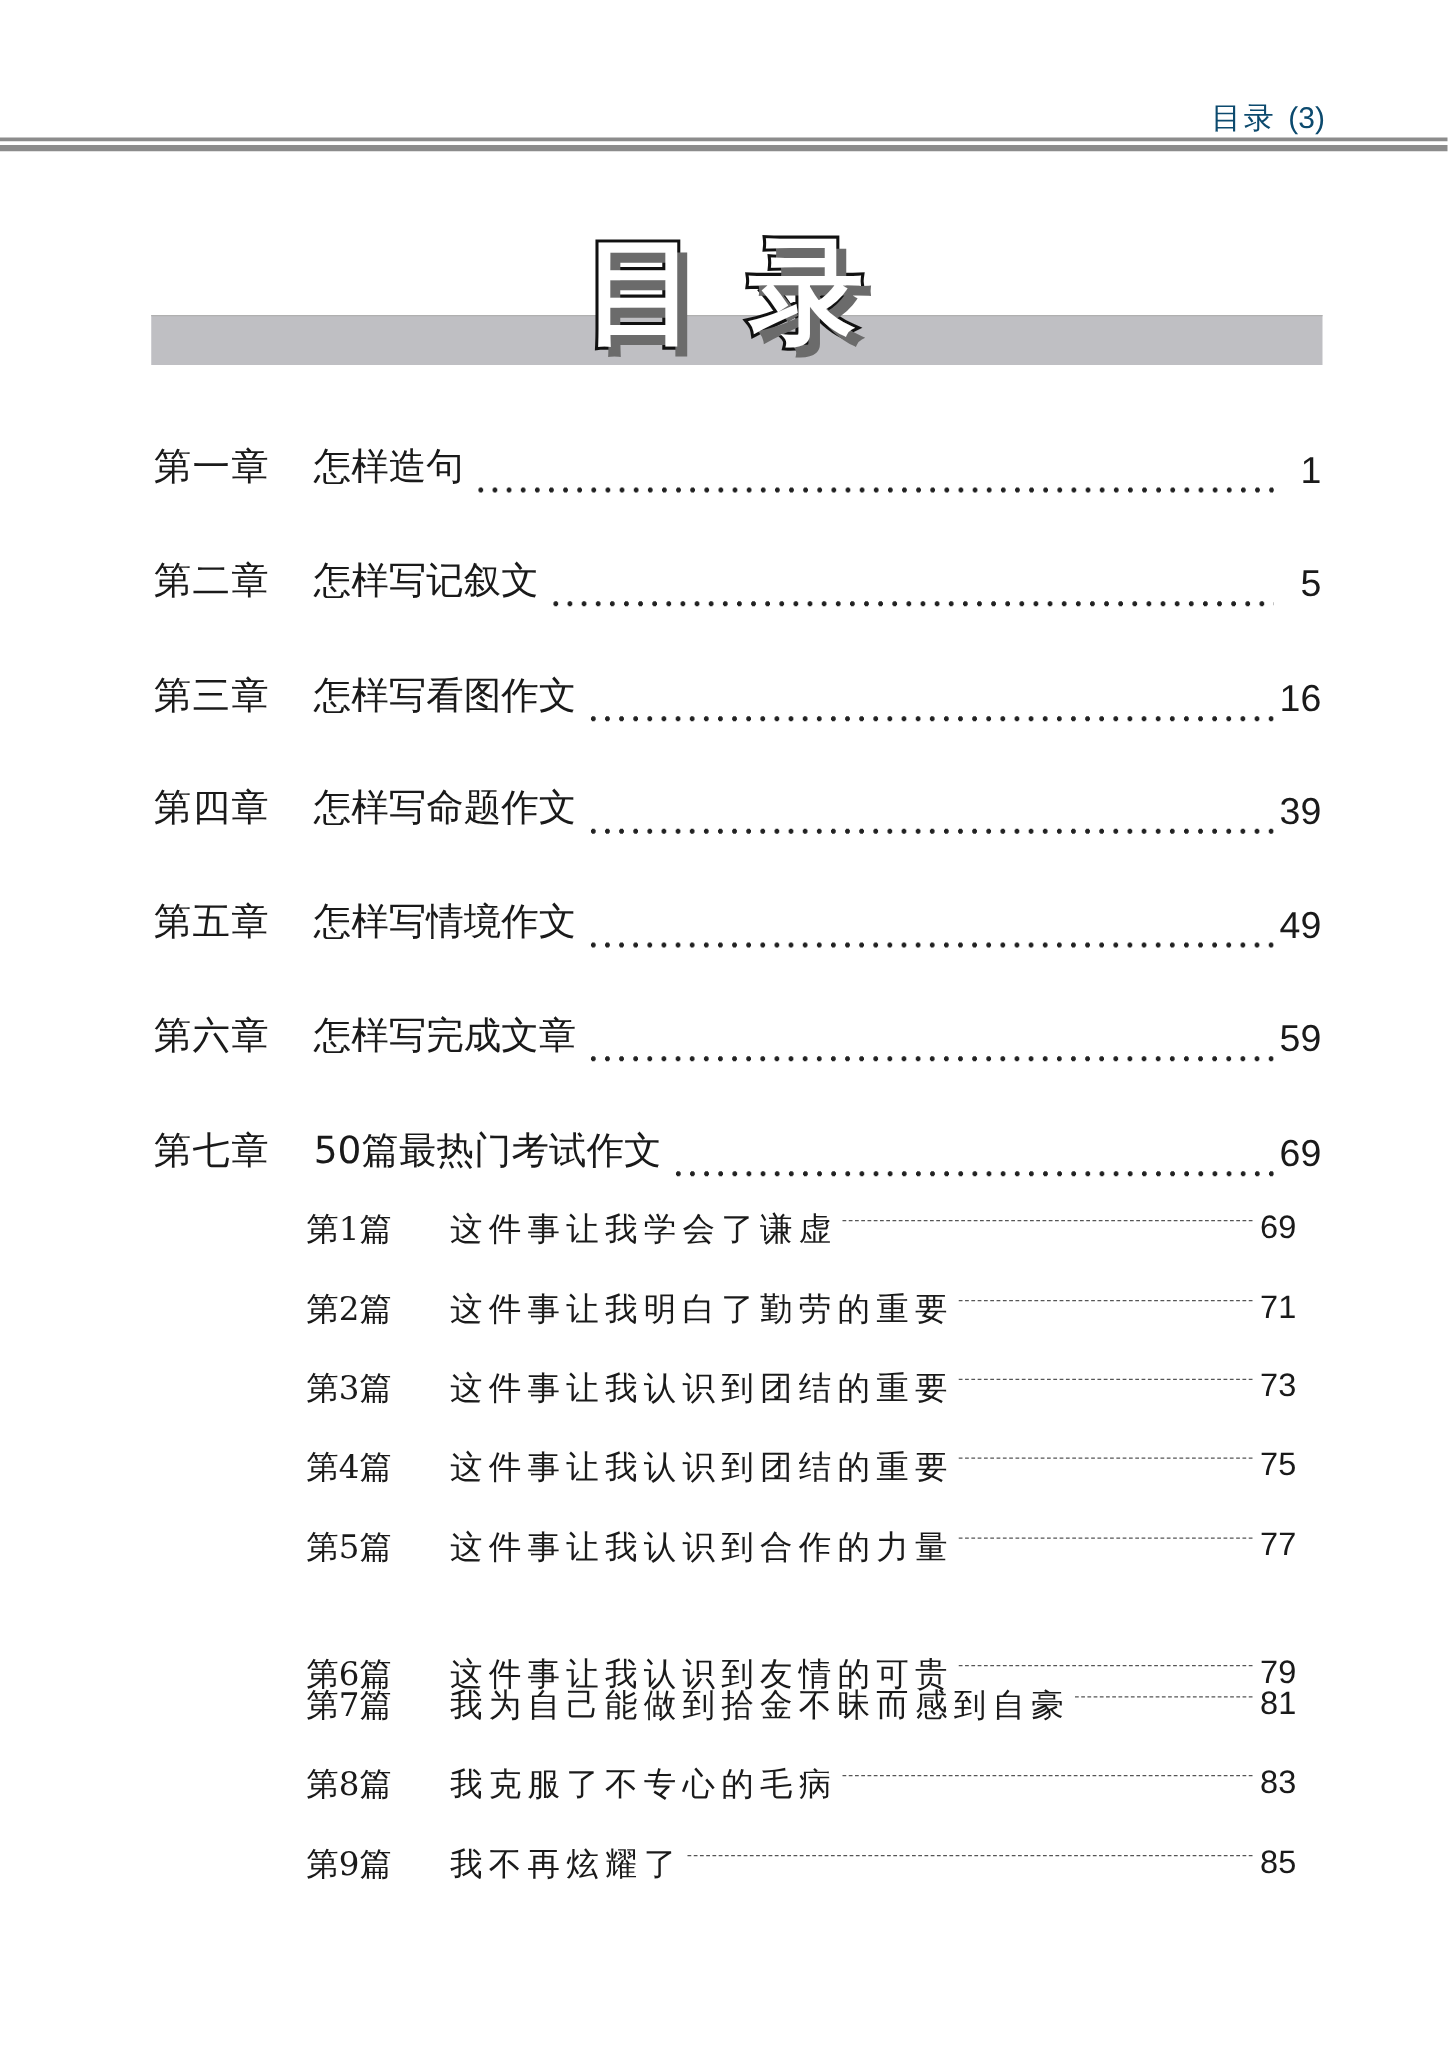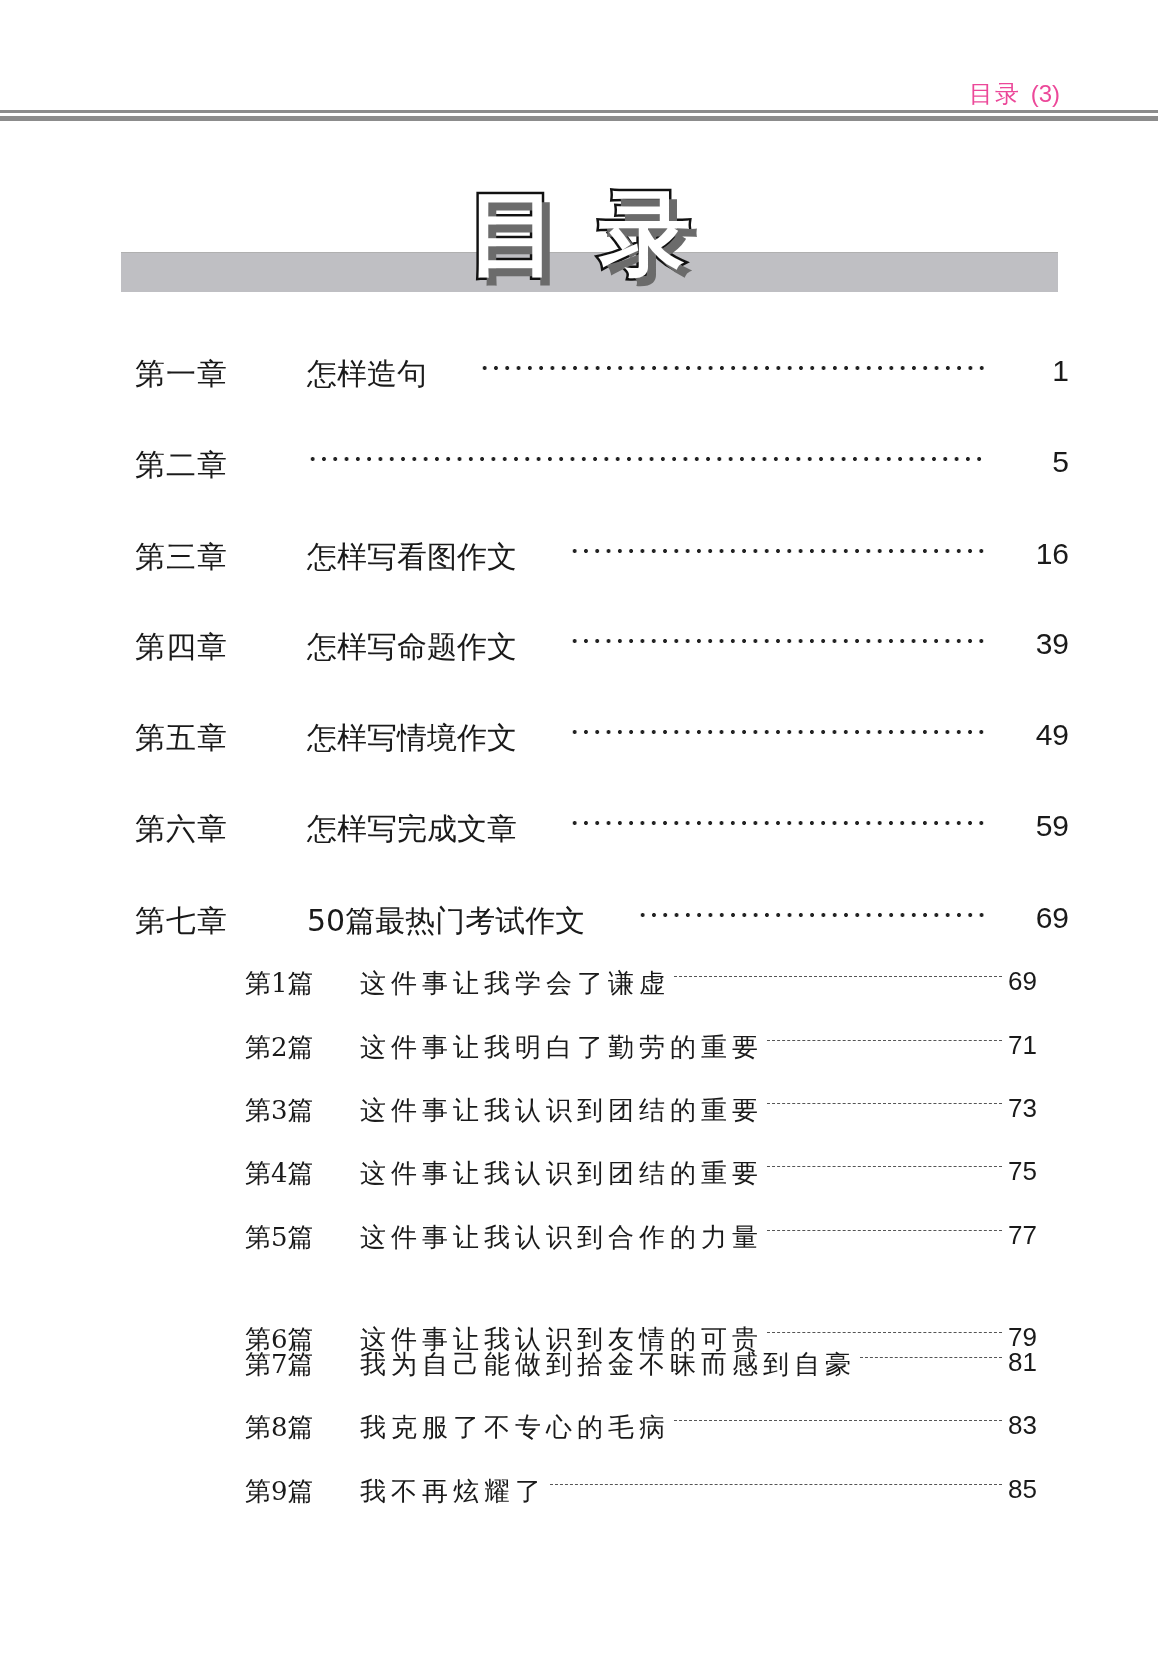--- a/index.html
+++ b/index.html
@@ -1,30 +1,30 @@
 <!DOCTYPE html>
 <html><head>
 <meta charset="utf-8">
 <style>
   html,body{margin:0;padding:0;background:#ffffff;}
   body{width:1158px;height:1654px;position:relative;overflow:hidden;
        font-family:"DejaVu Sans","Liberation Sans",sans-serif;color:#1a1a1a;}
-  .running-head{position:absolute;right:98px;top:78px;font-size:24px;color:#ec4899;letter-spacing:2px;
+  .running-head{position:absolute;right:98px;top:78px;font-size:24px;color:#0c4a6e;letter-spacing:2px;
        font-family:"DejaVu Serif",serif;}
   .running-head .num{font-family:"Liberation Sans",sans-serif;letter-spacing:0;}
   .rule-top{position:absolute;left:0;right:0;top:110px;height:3px;background:#8c8c8c;}
   .rule-bot{position:absolute;left:0;right:0;top:116px;height:5px;background:#8c8c8c;}
   .title-bar{position:absolute;left:121px;top:252px;width:937px;height:39px;background:#bfbfc3;
        border-top:1px solid #b0b0b0;}
   .big-title{position:absolute;left:0;right:0;top:172px;text-align:center;font-size:92px;font-weight:bold;
        color:#ffffff;letter-spacing:40px;padding-left:40px;
        -webkit-text-stroke:5px #111;paint-order:stroke fill;
        text-shadow:8px 8px 0 #6b6b6b;font-family:"DejaVu Sans",sans-serif;}
   .toc{position:absolute;left:0;top:0;width:1158px;}
-  .ch-row{position:absolute;left:135px;width:934px;height:40px;display:flex;align-items:flex-start;font-size:30px;gap:44px;}
+  .ch-row{position:absolute;left:123px;width:934px;height:40px;display:flex;align-items:flex-end;font-size:30px;}
   .ch-label{width:128px;flex:none;white-space:nowrap;letter-spacing:1px;}
   .ch-title{flex:none;white-space:nowrap;padding-right:8px;}
   .ch-dots{flex:1;height:4px;margin-top:12px;
        background-image:radial-gradient(circle,#222 1.8px,transparent 2.2px);
        background-size:11.3px 4px;background-repeat:repeat-x;background-position:left center;}
   .ch-page{flex:none;min-width:36px;text-align:right;font-family:"Liberation Sans",sans-serif;font-size:30px;padding-left:2px;}
   .sub-row{position:absolute;left:245px;width:792px;height:34px;display:flex;
        font-size:26px;font-family:"DejaVu Serif",serif;}
   .sub-label{width:115px;flex:none;white-space:nowrap;}
   .sub-title{flex:none;white-space:nowrap;letter-spacing:5px;padding-right:4px;}
@@ -47,20 +47,21 @@
 <div class="toc">
 
   <div class="ch-row" style="top:354px">
     <span class="ch-label">第一章</span>
     <span class="ch-title">怎样造句</span>
     <span class="ch-dots"></span>
     <span class="ch-page">1</span>
   </div>
   <div class="ch-row" style="top:445px">
     <span class="ch-label">第二章</span>
+    <span class="ch-title">怎样写记叙文</span>
     <span class="ch-dots"></span>
     <span class="ch-page">5</span>
   </div>
   <div class="ch-row" style="top:537px">
     <span class="ch-label">第三章</span>
     <span class="ch-title">怎样写看图作文</span>
     <span class="ch-dots"></span>
     <span class="ch-page">16</span>
   </div>
   <div class="ch-row" style="top:627px">

